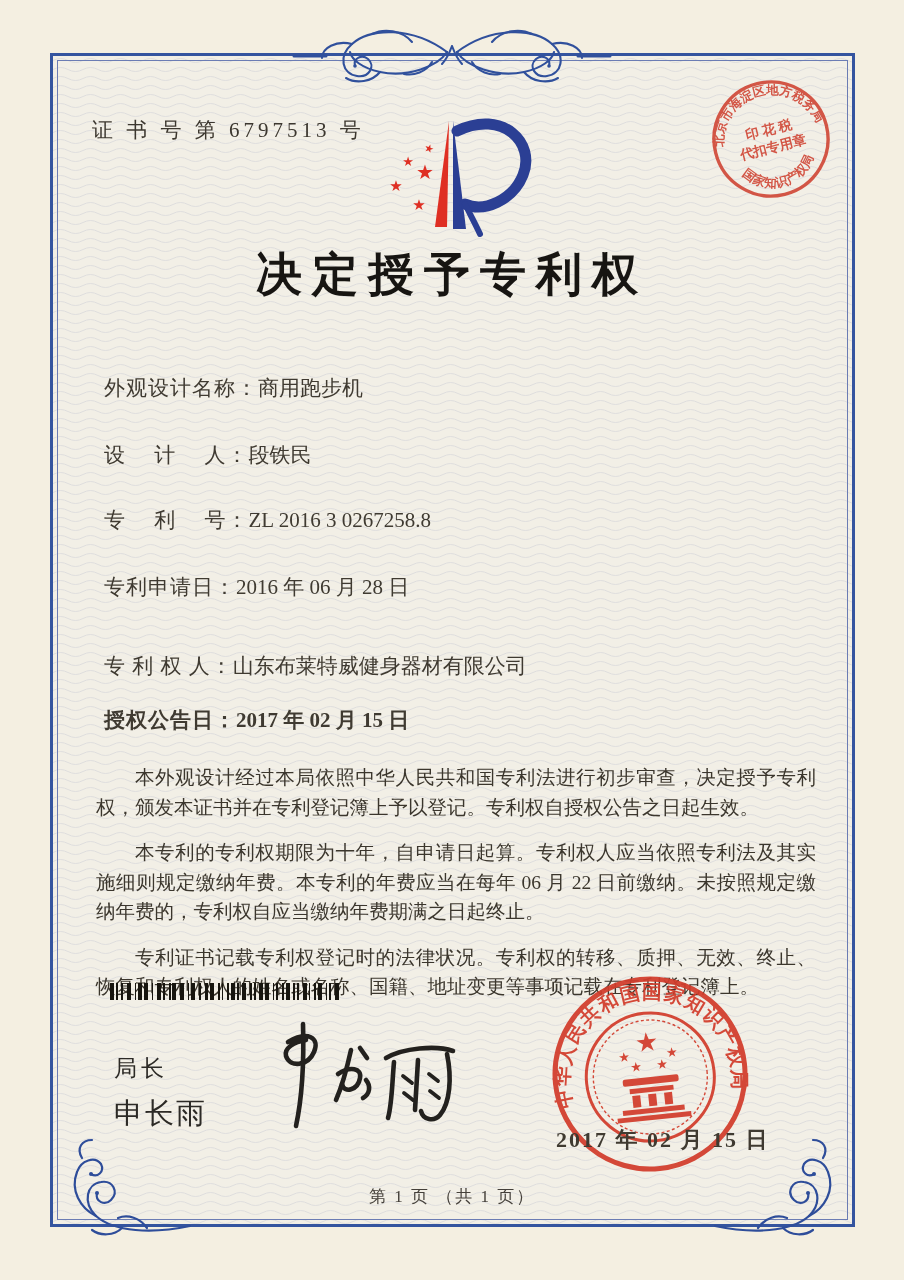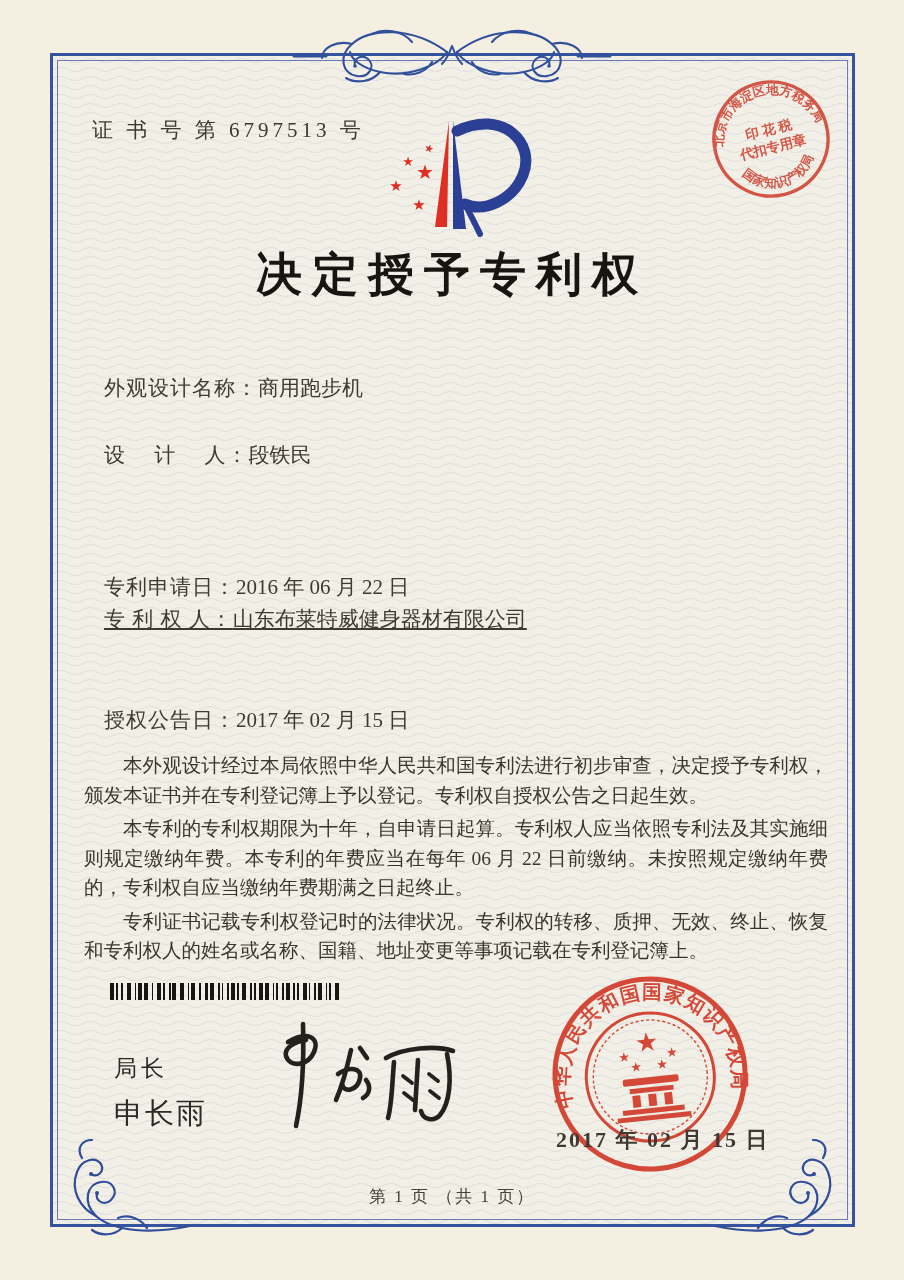--- a/index.html
+++ b/index.html
@@ -34,21 +34,21 @@
   }
   .field-row{
     position:absolute;left:104px;z-index:3;
     font-size:21px;color:#3f3a31;white-space:nowrap;
   }
   .field-row .flabel{letter-spacing:1px;}
   .paragraphs{
     position:absolute;left:80px;top:747px;width:752px;z-index:3;
     font-size:19.5px;line-height:29.5px;color:#3b362d;text-align:justify;
   }
-  .paragraphs p{margin:4px;text-indent:2em;}
+  .paragraphs p{margin:16px;text-indent:2em;}
   .barcode{
     position:absolute;left:110px;top:983px;height:17px;z-index:3;
     display:flex;align-items:stretch;
   }
   .barcode .bar{height:100%;}
   .officer-title{position:absolute;left:114px;top:1053px;font-size:23px;color:#2c2a26;z-index:3;letter-spacing:4px;}
   .officer-name{position:absolute;left:114px;top:1094px;font-size:29px;color:#2c2a26;z-index:3;letter-spacing:2px;}
   .signature{position:absolute;left:248px;top:1018px;z-index:3;}
   .office-seal{position:absolute;left:549px;top:973px;z-index:4;transform:rotate(-6deg);}
   .seal-date{
@@ -145,27 +145,30 @@
   </svg>
 
   <div class="title">决定授予专利权</div>
 
   <div class="field-row" style="top:441px;">
     <span class="flabel">设　 计　 人：</span><span class="fvalue">段铁民</span>
   </div>
   <div class="field-row" style="top:374px;">
     <span class="flabel">外观设计名称：</span><span class="fvalue">商用跑步机</span>
   </div>
+  <div class="field-row" style="top:506px;">
+    <span class="flabel">专　 利　 号：</span><span class="fvalue">ZL 2016 3 0267258.8</span>
+  </div>
   <div class="field-row" style="top:573px;">
-    <span class="flabel">专利申请日：</span><span class="fvalue">2016 年 06 月 22 日</span>
-  </div>
-  <div class="field-row" style="top:605px;text-decoration:underline;">
+    <span class="flabel">专利申请日：</span><span class="fvalue">2016 年 06 月 28 日</span>
+  </div>
+  <div class="field-row" style="top:652px;">
     <span class="flabel">专 利 权 人：</span><span class="fvalue">山东布莱特威健身器材有限公司</span>
   </div>
-  <div class="field-row" style="top:706px;">
+  <div class="field-row" style="top:706px;font-weight:bold;">
     <span class="flabel">授权公告日：</span><span class="fvalue">2017 年 02 月 15 日</span>
   </div>
 
   <div class="paragraphs">
     <p>本外观设计经过本局依照中华人民共和国专利法进行初步审查，决定授予专利权，颁发本证书并在专利登记簿上予以登记。专利权自授权公告之日起生效。</p>
     <p>本专利的专利权期限为十年，自申请日起算。专利权人应当依照专利法及其实施细则规定缴纳年费。本专利的年费应当在每年 06 月 22 日前缴纳。未按照规定缴纳年费的，专利权自应当缴纳年费期满之日起终止。</p>
     <p>专利证书记载专利权登记时的法律状况。专利权的转移、质押、无效、终止、恢复和专利权人的姓名或名称、国籍、地址变更等事项记载在专利登记簿上。</p>
   </div>
 
   <div class="barcode" id="barcode">

